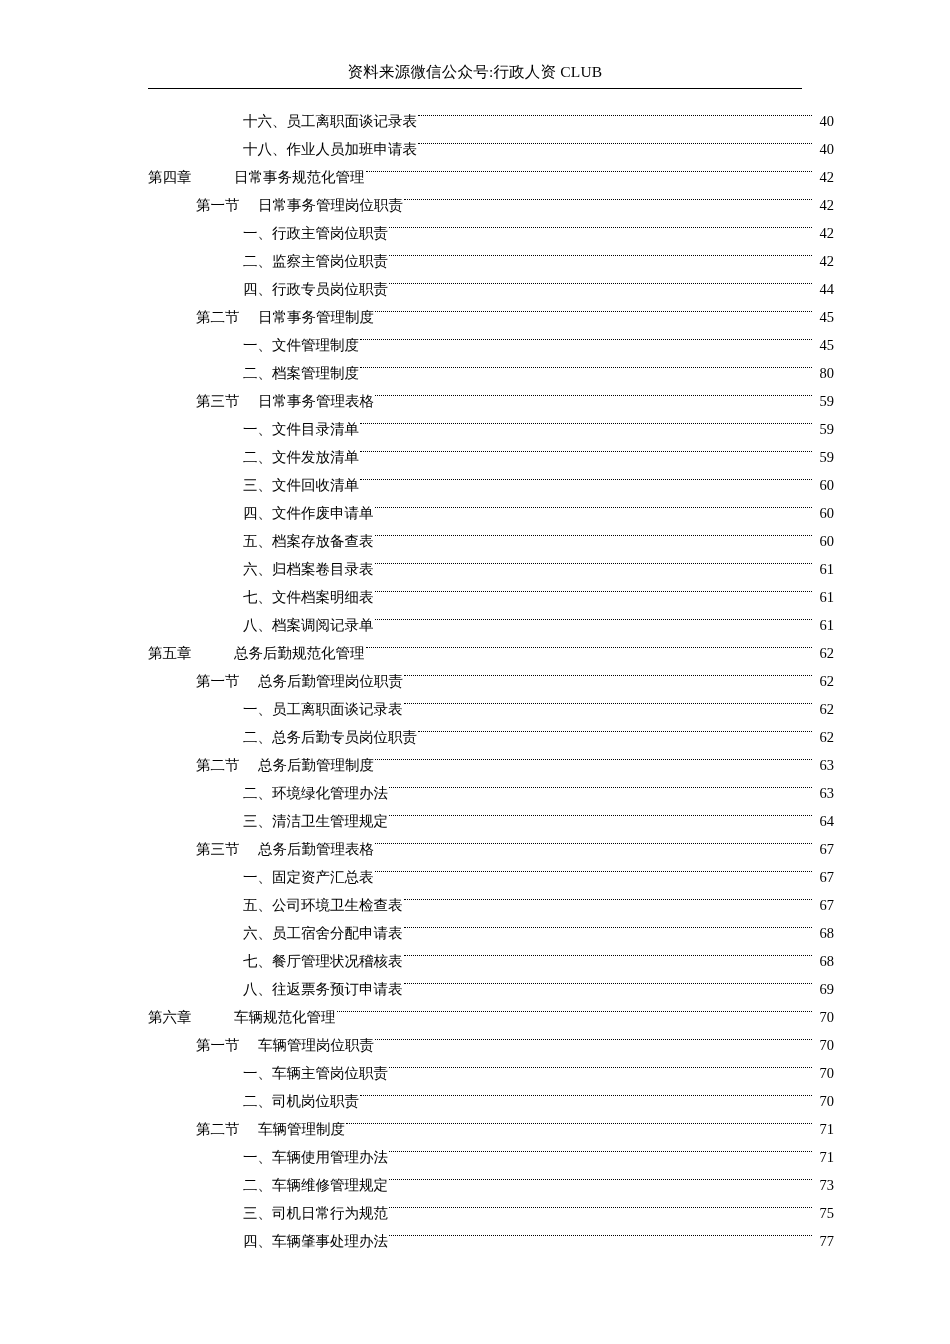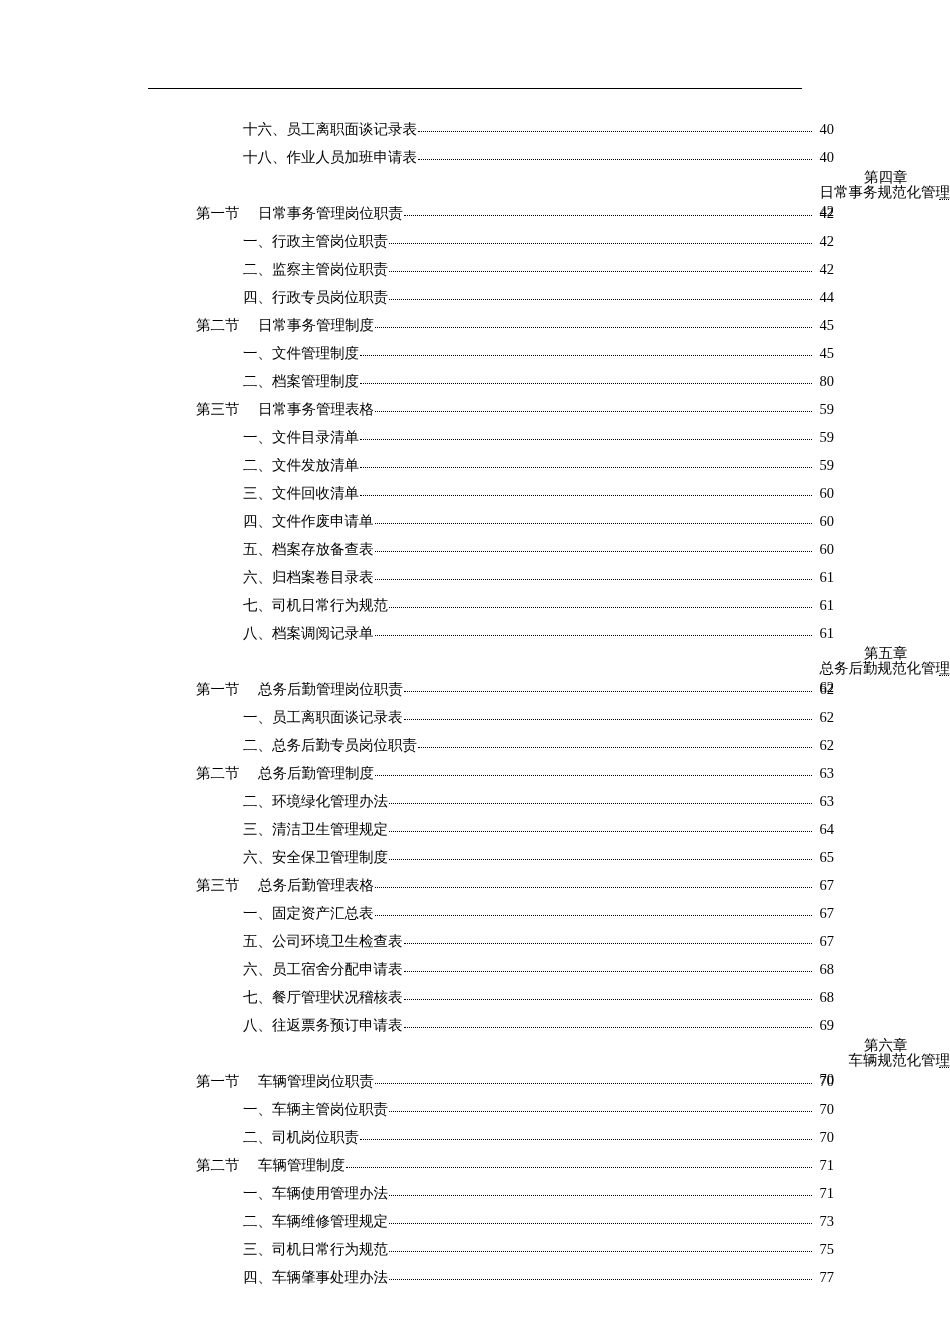--- a/index.html
+++ b/index.html
@@ -39,30 +39,29 @@
     border-bottom: 1.2px solid #000000;
   }
   .toc {
     position: absolute;
     top: 108px;
     left: 0;
     width: 950px;
   }
   .toc-row {
     display: flex;
-    align-items: flex-end;
     font-size: 14.5px;
     line-height: 1.0;
     height: 28px;
     box-sizing: border-box;
     padding-top: 6px;
     white-space: nowrap;
   }
   
-  .lvl-chapter { padding-left: 148px; flex-direction: column; }
+  .lvl-chapter { padding-left: 148px; }
   .lvl-section { padding-left: 196px; }
   .lvl-item    { padding-left: 243px; }
 
   .label-chapter {
     display: inline-block;
     min-width: 86px;
     font-family: "Liberation Serif", serif;
   }
   .label-section {
     display: inline-block;
@@ -85,20 +84,21 @@
     padding-right: 116px;
     text-align: right;
     min-width: 20px;
   }
 </style>
 </head>
 <body>
 
 <div class="page">
 
+  <div class="header">资料来源微信公众号:行政人资 CLUB</div>
   <div class="header-rule"></div>
 
   <div class="toc" id="toc-container">
       <div class="toc-row lvl-item">
         <span class="title-text">十六、员工离职面谈记录表</span>
         <span class="leader"></span>
         <span class="pageno">40</span>
       </div>
       <div class="toc-row lvl-item">
         <span class="title-text">十八、作业人员加班申请表</span>
@@ -178,21 +178,21 @@
         <span class="title-text">五、档案存放备查表</span>
         <span class="leader"></span>
         <span class="pageno">60</span>
       </div>
       <div class="toc-row lvl-item">
         <span class="title-text">六、归档案卷目录表</span>
         <span class="leader"></span>
         <span class="pageno">61</span>
       </div>
       <div class="toc-row lvl-item">
-        <span class="title-text">七、司机日常行为规范</span>
+        <span class="title-text">七、文件档案明细表</span>
         <span class="leader"></span>
         <span class="pageno">61</span>
       </div>
       <div class="toc-row lvl-item">
         <span class="title-text">八、档案调阅记录单</span>
         <span class="leader"></span>
         <span class="pageno">61</span>
       </div>
       <div class="toc-row lvl-chapter">
         <span class="label-chapter">第五章</span>
@@ -225,25 +225,20 @@
       <div class="toc-row lvl-item">
         <span class="title-text">二、环境绿化管理办法</span>
         <span class="leader"></span>
         <span class="pageno">63</span>
       </div>
       <div class="toc-row lvl-item">
         <span class="title-text">三、清洁卫生管理规定</span>
         <span class="leader"></span>
         <span class="pageno">64</span>
       </div>
-      <div class="toc-row lvl-item">
-        <span class="title-text">六、安全保卫管理制度</span>
-        <span class="leader"></span>
-        <span class="pageno">65</span>
-      </div>
       <div class="toc-row lvl-section">
         <span class="label-section">第三节</span>
         <span class="title-text">总务后勤管理表格</span>
         <span class="leader"></span>
         <span class="pageno">67</span>
       </div>
       <div class="toc-row lvl-item">
         <span class="title-text">一、固定资产汇总表</span>
         <span class="leader"></span>
         <span class="pageno">67</span>

